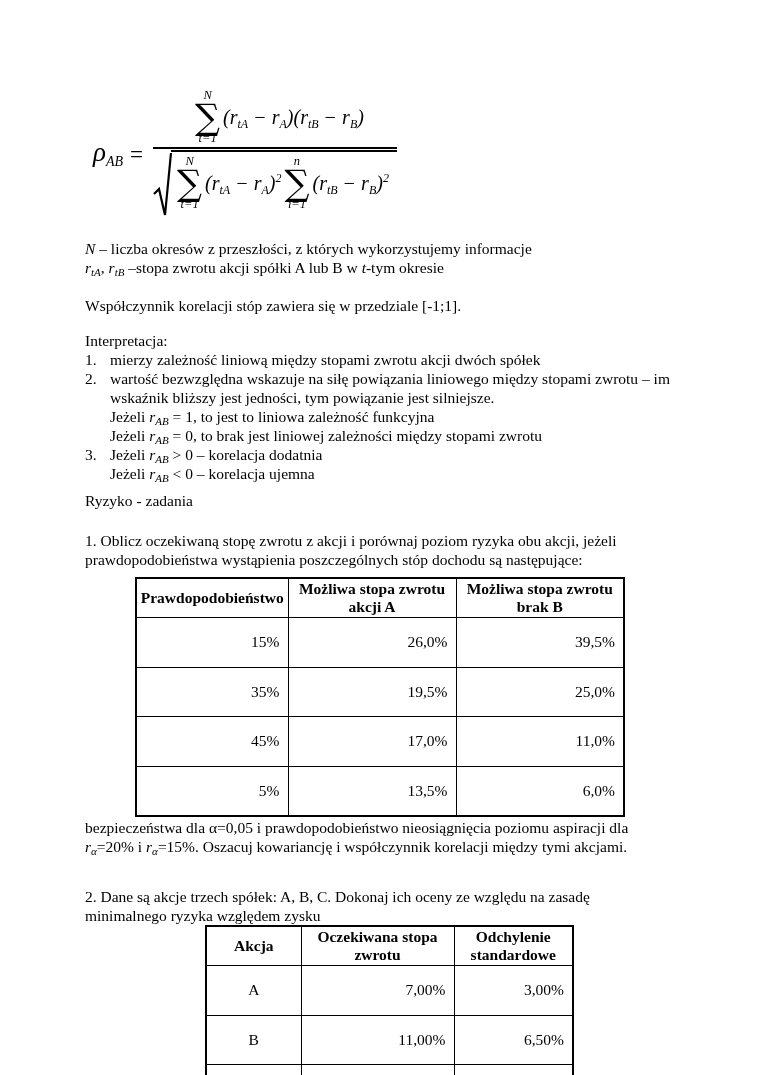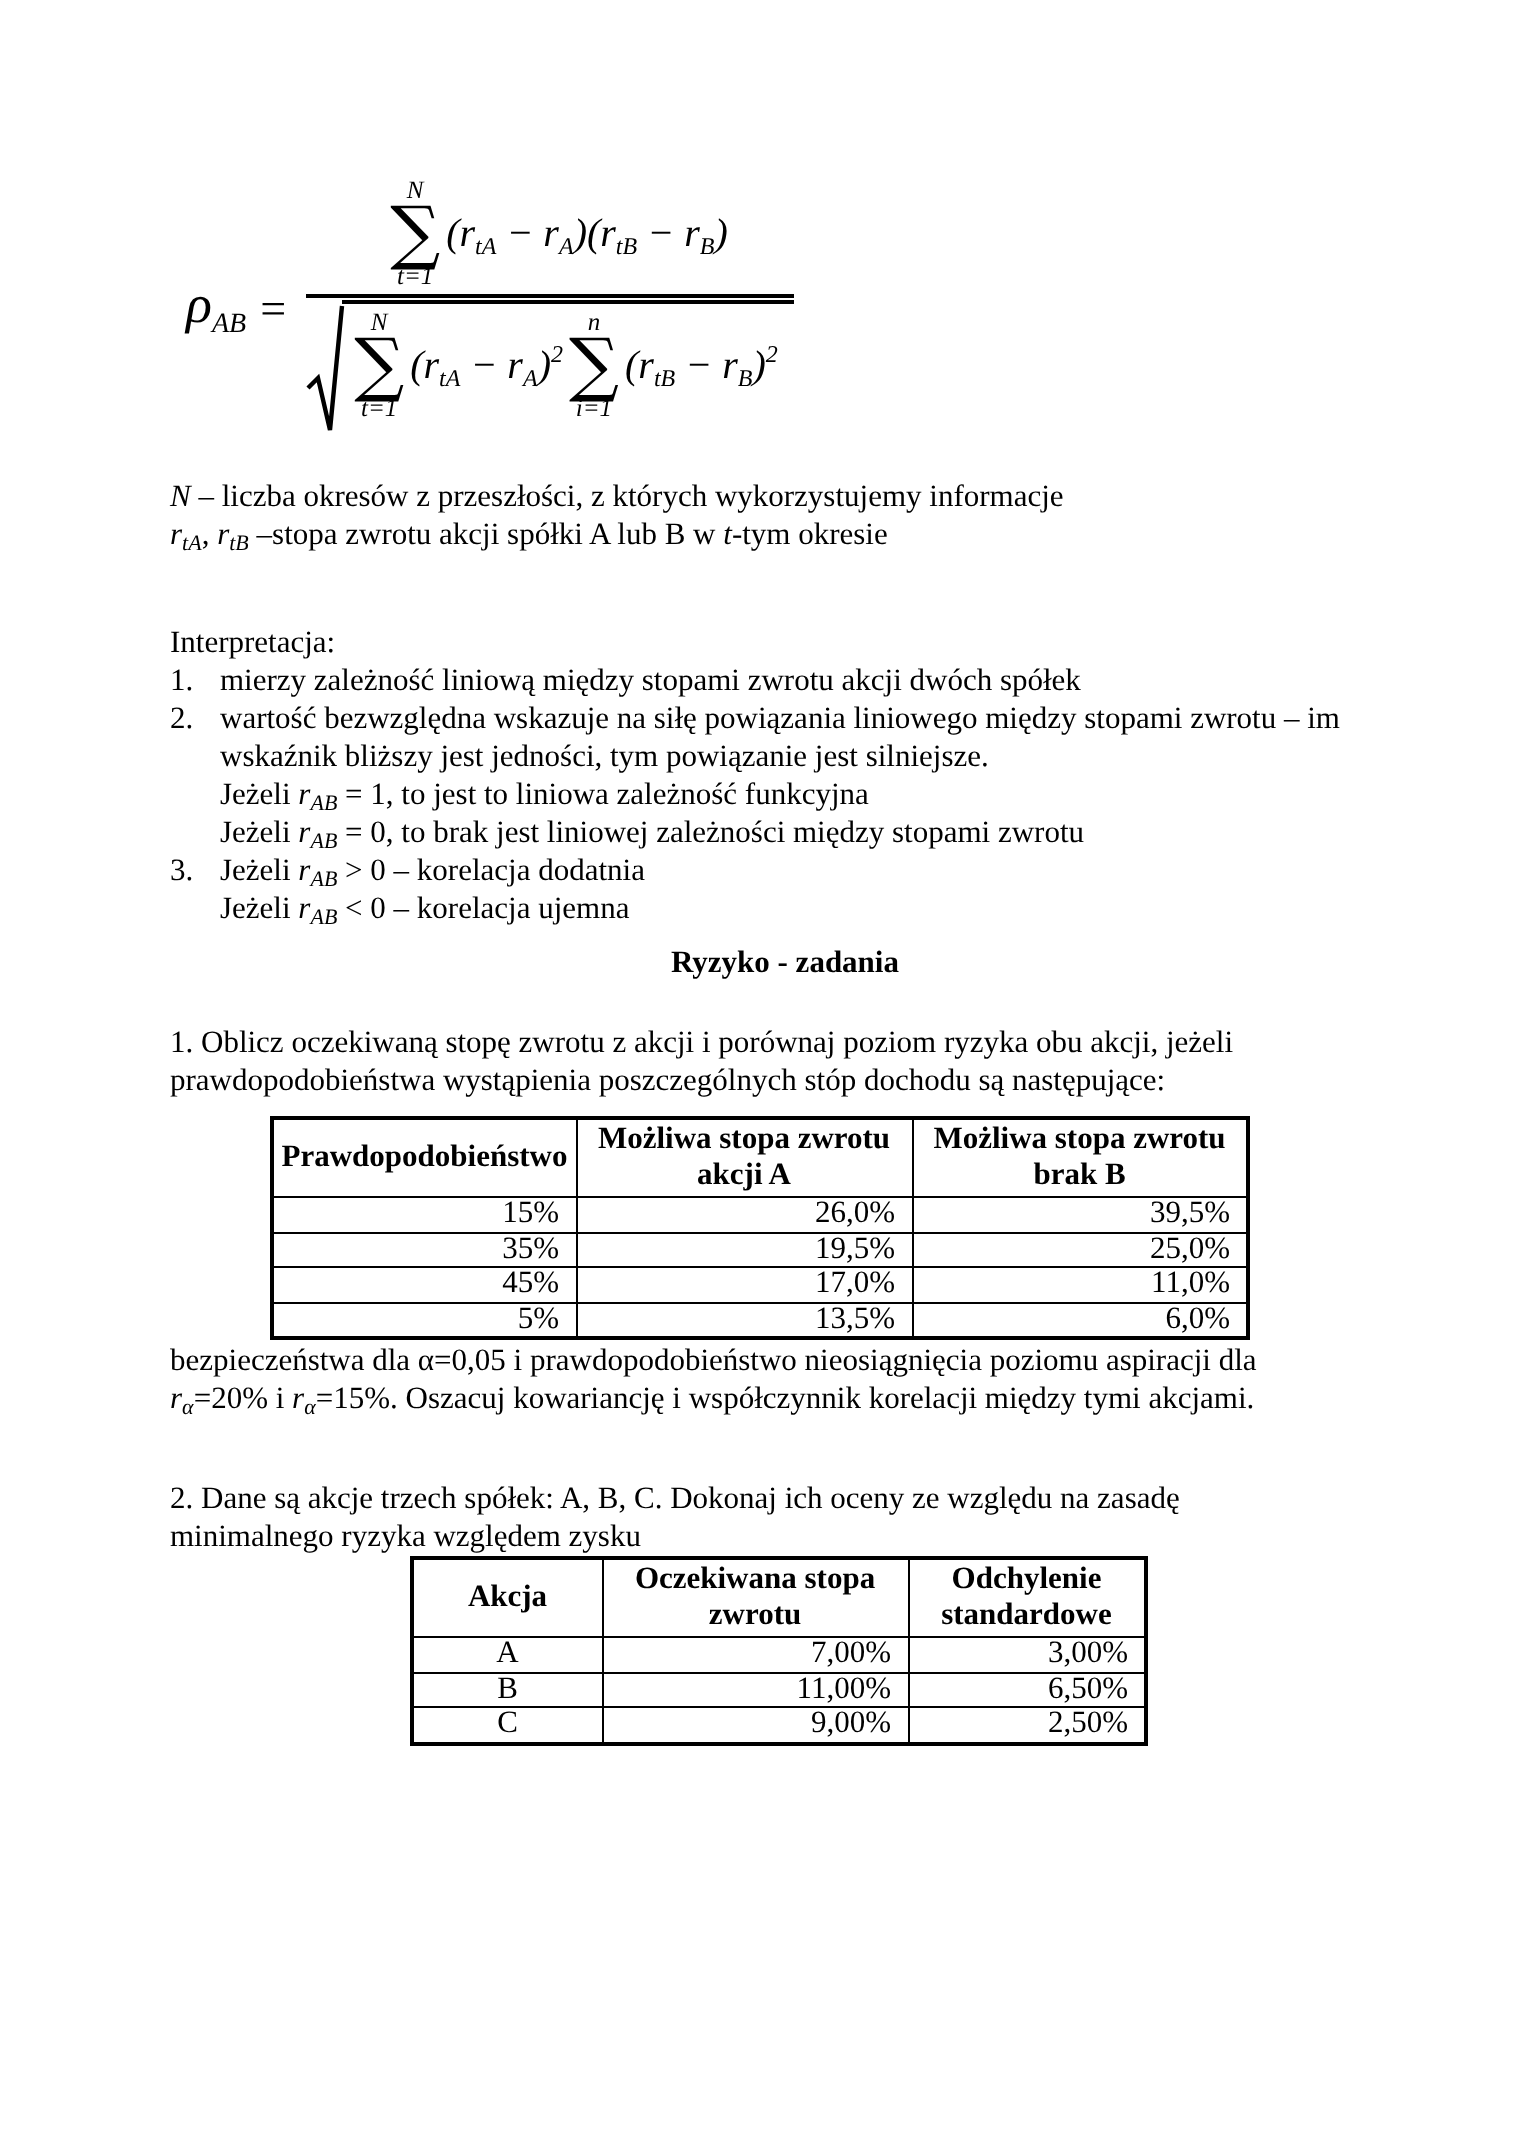--- a/index.html
+++ b/index.html
@@ -33,27 +33,27 @@
   .term { font-size:20px; font-style:italic; white-space:nowrap; line-height:1.1; }
   .term sub { font-size:12px; line-height:0; font-style:italic; vertical-align:-4px; }
   .term sup { font-size:12px; line-height:0; font-style:italic; vertical-align:8px; }
   .radical { flex:0 0 auto; margin-right:-2px; }
 
   
   .li { display:flex; }
   .li-num { width:25px; flex:0 0 25px; }
   .li-body { flex:1; }
   .gap19 { height:19px; }
-  .heading-bold { font-weight:bold;text-align:center; }
+  .heading-bold { font-weight:normal; }
 
   
   table { border-collapse:collapse; table-layout:fixed; border:2px solid #000; }
   th,td { border:1px solid #000; overflow:hidden; }
   th { font-weight:bold; text-align:center; line-height:18px; padding:1px 3px; font-size:15.5px; vertical-align:middle; }
-  td { text-align:right; padding:0 8px; line-height:16.5px; font-size:15.5px; }
+  td { text-align:right; padding:16px 8px; line-height:16.5px; font-size:15.5px; }
   td.center { text-align:center; padding:0 3px; }
   .t1 { margin:8px 0 1px 50px; width:488px; }
   .t2 { margin:0 0 0 120px; width:367px; }
 </style>
 </head>
 <body>
 
 <div class="page">
 
   <div class="formula">
@@ -89,20 +89,21 @@
           <span class="term"><span>(r</span><sub>tB</sub><span> − r</span><sub>B</sub><span>)</span><sup>2</sup></span>
         </div>
       </div>
     </div>
   </div>
 
   <div class="line"><span class="iv">N</span><span> – liczba okresów z przeszłości, z których wykorzystujemy informacje</span></div>
   <div class="line"><span class="iv">r</span><sub class="vs">tA</sub><span>, </span><span class="iv">r</span><sub class="vs">tB</sub><span> –stopa zwrotu akcji spółki A lub B w </span><span class="iv">t</span><span>-tym okresie</span></div>
 
   <div class="gap19"></div>
+  <div class="line">Współczynnik korelacji stóp zawiera się w przedziale [-1;1].</div>
   <div class="gap19" style="height:16px"></div>
 
   <div class="line">Interpretacja:</div>
   <div class="li">
     <span class="li-num">1.</span>
     <div class="li-body line">mierzy zależność liniową między stopami zwrotu akcji dwóch spółek</div>
   </div>
   <div class="li">
     <span class="li-num">2.</span>
     <div class="li-body">

